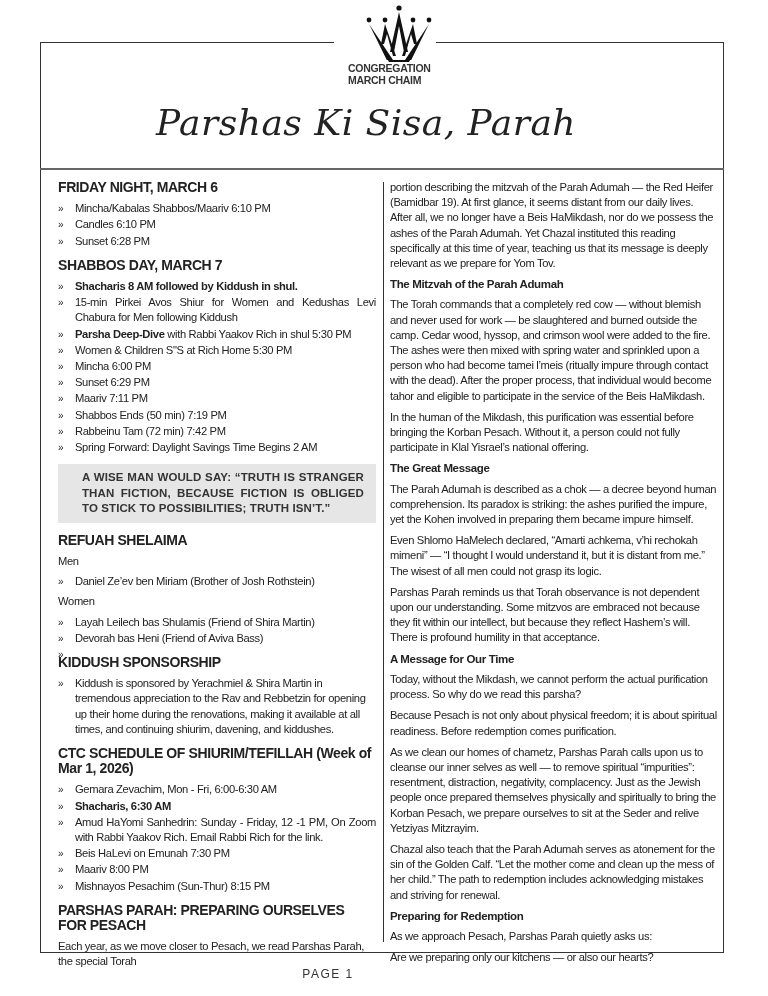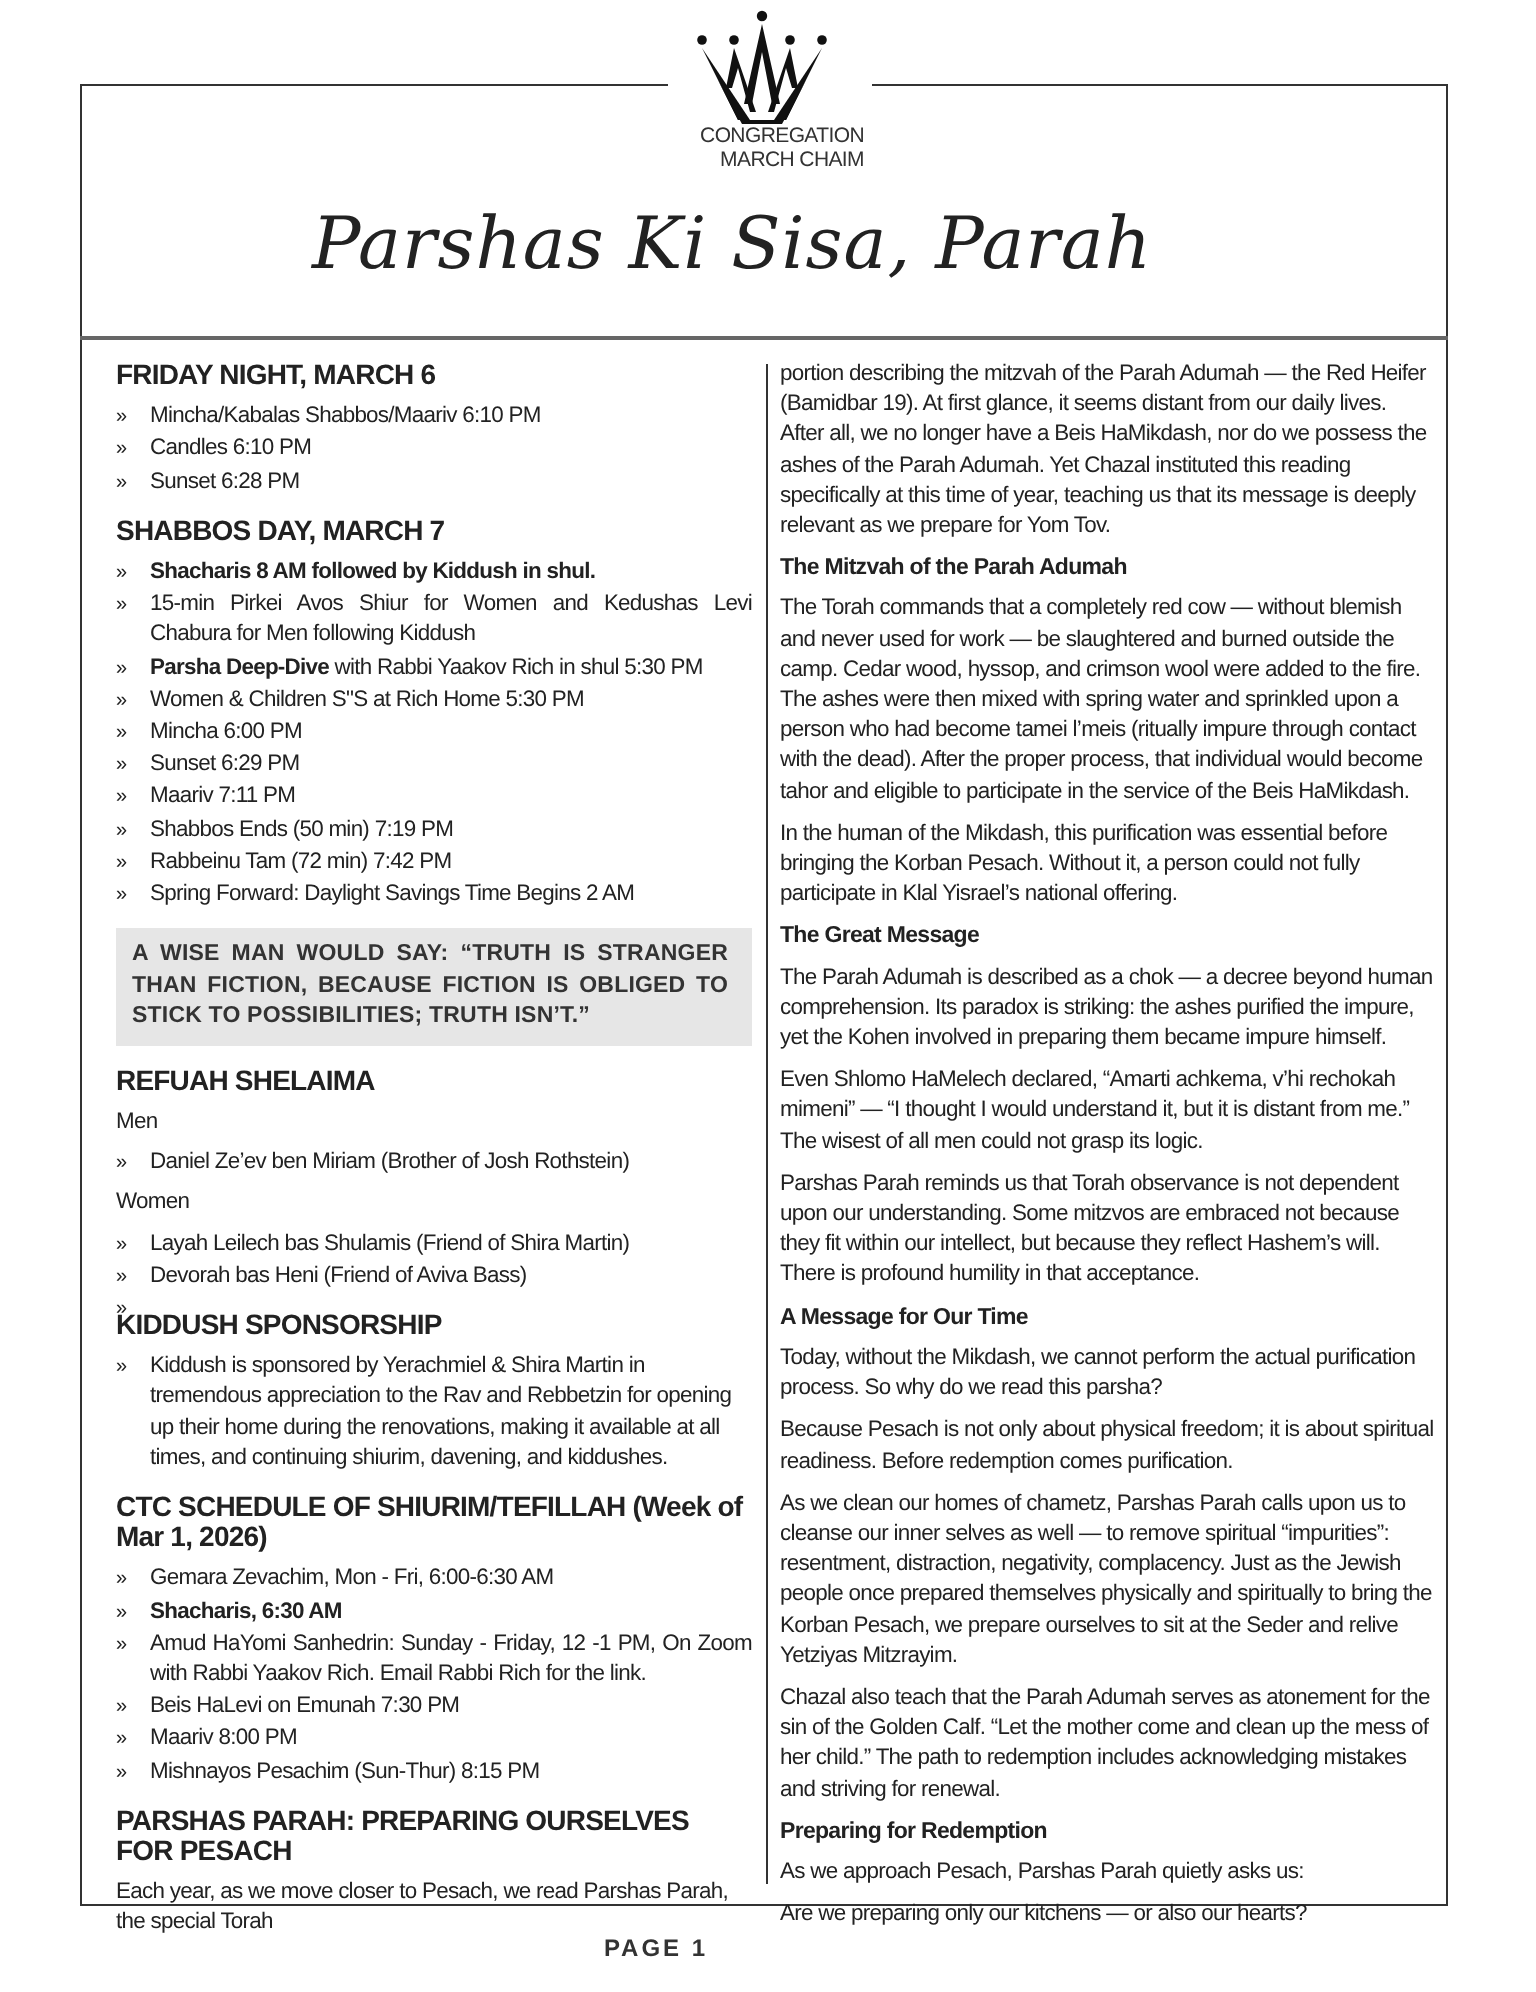--- a/index.html
+++ b/index.html
@@ -6,45 +6,45 @@
   body { width: 768px; height: 996px; position: relative; overflow: hidden;
          font-family: "Liberation Sans Narrow", "Liberation Sans", sans-serif; color: #222; }
   .frame-top-left { position: absolute; left: 40px; top: 42px; width: 294px; height: 1px; background: #333; }
   .frame-top-right { position: absolute; left: 436px; top: 42px; width: 288px; height: 1px; background: #333; }
   .frame-left { position: absolute; left: 40px; top: 42px; width: 1px; height: 910px; background: #333; }
   .frame-right { position: absolute; left: 723px; top: 42px; width: 1px; height: 910px; background: #333; }
   .frame-bottom { position: absolute; left: 40px; top: 952px; width: 684px; height: 1px; background: #333; }
   .title-divider { position: absolute; left: 40px; top: 168px; width: 684px; height: 2px; background: #666; }
   .col-divider { position: absolute; left: 383px; top: 182px; width: 1px; height: 760px; background: #333; }
 
-  .logo { position: absolute; left: 330px; top: 4px; width: 102px; text-align: right; }
+  .logo { position: absolute; left: 348px; top: 4px; width: 102px; text-align: left; font-weight: bold; }
   .logo svg { display: block; margin: 0 auto; }
   .logo-text { font-family: "Liberation Sans", sans-serif; font-size: 10.5px; line-height: 12px; color: #333; letter-spacing: -0.3px; }
 
   .page-title { position: absolute; left: 40px; top: 102px; width: 652px; text-align: center;
                 font-family: "DejaVu Serif", serif; font-style: italic; font-size: 36px; color: #222; letter-spacing: 0.5px; }
 
   .col { position: absolute; top: 180px; font-size: 11.2px; line-height: 15.2px; letter-spacing: -0.35px; }
   .col-left { left: 58px; width: 318px; }
   .col-right { left: 390px; width: 327px; }
 
   .sec-head { font-weight: bold; font-size: 14px; text-transform: uppercase; margin: 0 0 6px 0; letter-spacing: -0.4px; }
   .sub-head { font-weight: bold; font-size: 11.5px; margin: 0 0 5px 0; }
   .plain { margin: 0 0 5px 0; }
   ul.bl { list-style: none; margin: 0 0 9px 0; padding: 0; }
   ul.bl li { position: relative; padding-left: 17px; margin: 0 0 1px 0; }
   ul.bl li .bullet { position: absolute; left: 0; top: 0; font-size: 10px; }
   .justify { text-align: justify; }
   .b { font-weight: bold; }
-  .quote-box { background: #e6e6e6; padding: 6px 12px 6px 8px; margin: 2px 0 10px 0;
+  .quote-box { background: #e6e6e6; padding: 6px 12px 6px 24px; margin: 2px 0 10px 0;
                font-weight: bold; font-size: 11.5px; line-height: 15.5px; text-transform: uppercase;
                text-align: justify; color: #333; letter-spacing: 0.1px; }
   .para { margin: 0 0 6px 0; }
   .page-num { position: absolute; top: 967px; left: 0; width: 656px; text-align: center;
-              font-family: "Liberation Sans", sans-serif; font-size: 12px; letter-spacing: 1.5px; color: #333; font-weight: bold; }
+              font-family: "Liberation Sans", sans-serif; font-size: 12px; letter-spacing: 1.5px; color: #333; }
 </style>
 </head>
 <body>
 
 <div class="frame-top-left"></div>
 <div class="frame-top-right"></div>
 <div class="frame-left"></div>
 <div class="frame-right"></div>
 <div class="frame-bottom"></div>
 <div class="title-divider"></div>

